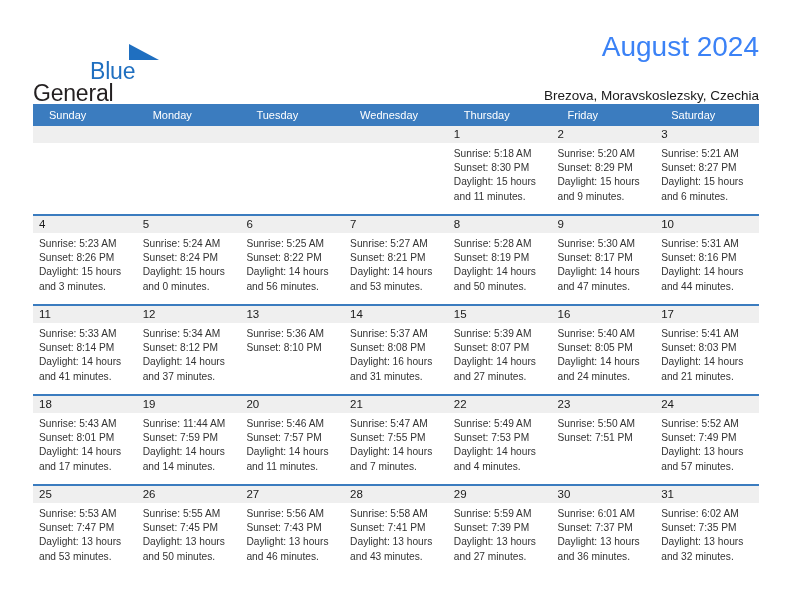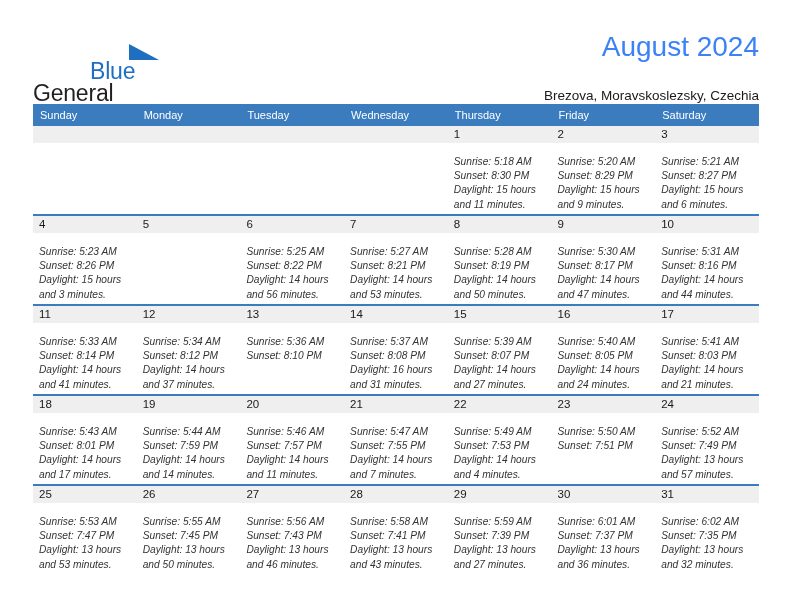--- a/index.html
+++ b/index.html
@@ -91,21 +91,21 @@
     width: 726px;
   }
   .dow-row {
     display: flex;
     background: #3b7cbf;
     height: 22px;
   }
   .dow {
     width: 103.71px;
     box-sizing: border-box;
-    padding-left: 7px;
+    padding-left: 16px;
     color: #ffffff;
     font-size: 11px;
     line-height: 22px;
     white-space: nowrap;
     overflow: hidden;
   }
   .week {
     display: flex;
     border-top: 2px solid #3b7cbf;
     height: 88px;
@@ -125,25 +125,24 @@
     box-sizing: border-box;
     padding-left: 6px;
     font-size: 11.5px;
     line-height: 17px;
     color: #1a1a1a;
   }
   .cell.empty .cell-daynum-band {
     background: #efefef;
   }
   .cell-body {
-    padding: 12px 7px 0 6px;
+    padding: 4px 7px 0 6px;
     font-size: 10.2px;
     line-height: 14.2px;
     color: #333333;
-    font-style: italic;
   }
   .cell-body div {
     white-space: nowrap;
   }
   .cell-body .daylight-line {
     white-space: normal;
   }
 </style>
 </head>
 <body>
@@ -215,20 +214,25 @@
           <div class="cell">
             <div class="cell-daynum-band">4</div>
             <div class="cell-body">
               <div>Sunrise: 5:23 AM</div>
               <div>Sunset: 8:26 PM</div>
               <div class="daylight-line">Daylight: 15 hours and 3 minutes.</div>
             </div>
           </div>
           <div class="cell">
             <div class="cell-daynum-band">5</div>
+            <div class="cell-body">
+              <div>Sunrise: 5:24 AM</div>
+              <div>Sunset: 8:24 PM</div>
+              <div class="daylight-line">Daylight: 15 hours and 0 minutes.</div>
+            </div>
           </div>
           <div class="cell">
             <div class="cell-daynum-band">6</div>
             <div class="cell-body">
               <div>Sunrise: 5:25 AM</div>
               <div>Sunset: 8:22 PM</div>
               <div class="daylight-line">Daylight: 14 hours and 56 minutes.</div>
             </div>
           </div>
           <div class="cell">
@@ -326,21 +330,21 @@
             <div class="cell-daynum-band">18</div>
             <div class="cell-body">
               <div>Sunrise: 5:43 AM</div>
               <div>Sunset: 8:01 PM</div>
               <div class="daylight-line">Daylight: 14 hours and 17 minutes.</div>
             </div>
           </div>
           <div class="cell">
             <div class="cell-daynum-band">19</div>
             <div class="cell-body">
-              <div>Sunrise: 5:44 AM</div>
+              <div>Sunrise: 11:44 AM</div>
               <div>Sunset: 7:59 PM</div>
               <div class="daylight-line">Daylight: 14 hours and 14 minutes.</div>
             </div>
           </div>
           <div class="cell">
             <div class="cell-daynum-band">20</div>
             <div class="cell-body">
               <div>Sunrise: 5:46 AM</div>
               <div>Sunset: 7:57 PM</div>
               <div class="daylight-line">Daylight: 14 hours and 11 minutes.</div>

